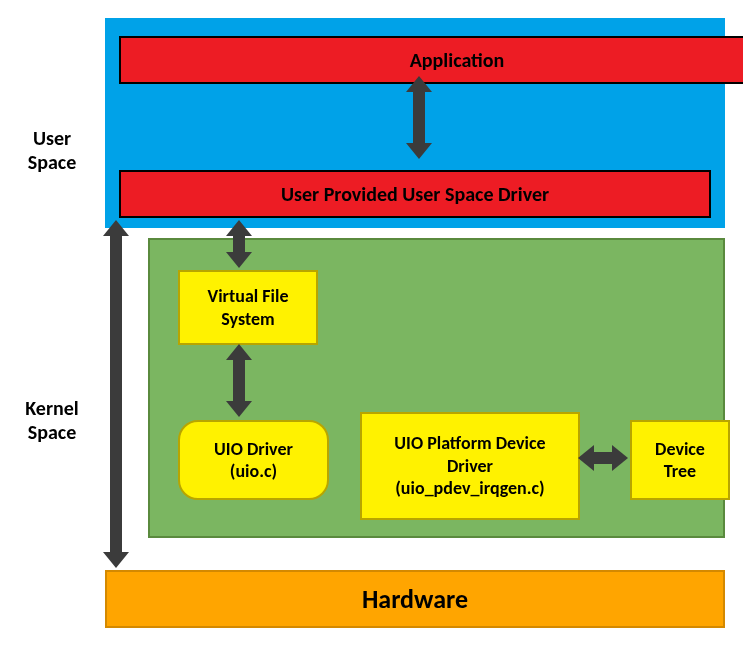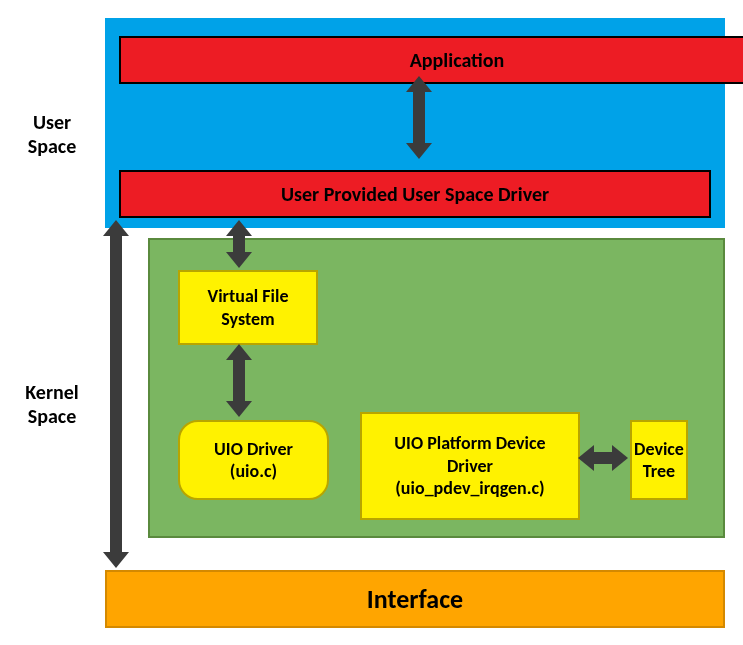--- a/index.html
+++ b/index.html
@@ -15,20 +15,21 @@
   .canvas {
     position: relative;
     width: 723px;
     height: 625px;
   }
   .label-left {
     position: absolute;
     font-size: 20px;
     text-align: center;
     line-height: 1.2;
+    margin-top: 16px;
   }
   .user-space-label { top: 100px; left: 2px; width: 80px; }
   .kernel-space-label { top: 370px; left: 2px; width: 80px; }
 
   .blue-box {
     position: absolute;
     left: 95px; top: 8px;
     width: 620px; height: 210px;
     background: #00a2e8;
     border: 2px solid #00a2e8;
@@ -71,21 +72,21 @@
     display: flex;
     align-items: center;
     justify-content: center;
     text-align: center;
     line-height: 1.25;
     padding: 20px;
   }
   .vfs-box   { left: 28px;  top: 30px;  width: 140px; height: 75px; }
   .uio-box   { left: 28px;  top: 180px; width: 151px; height: 80px; border-radius: 20px; }
   .plat-box  { left: 210px; top: 172px; width: 220px; height: 108px; }
-  .dtree-box { left: 480px; top: 180px; width: 58px;  height: 80px; }
+  .dtree-box { left: 480px; top: 180px; width: 100px;  height: 80px; }
 
   .hardware-box {
     position: absolute;
     left: 95px; top: 560px;
     width: 620px; height: 58px;
     background: #ffa500;
     border: 2px solid #d48900;
     font-size: 26px;
     display: flex;
     align-items: center;
@@ -145,21 +146,21 @@
     <div class="red-box usdrv-box">User Provided User Space Driver</div>
   </div>
 
   <div class="green-box">
     <div class="yellow-box vfs-box">Virtual File System</div>
     <div class="yellow-box uio-box">UIO Driver (uio.c)</div>
     <div class="yellow-box plat-box">UIO Platform Device Driver (uio_pdev_irqgen.c)</div>
     <div class="yellow-box dtree-box">Device Tree</div>
   </div>
 
-  <div class="hardware-box">Interface</div>
+  <div class="hardware-box">Hardware</div>
 
   <div class="arrow-v ar-app-usd"></div>
   <div class="arrow-v ar-usd-vfs"></div>
   <div class="arrow-v ar-vfs-uio"></div>
   <div class="arrow-v ar-usd-hw"></div>
   <div class="arrow-h ar-plat-dt"></div>
 
 </div>
 
 </body></html>

